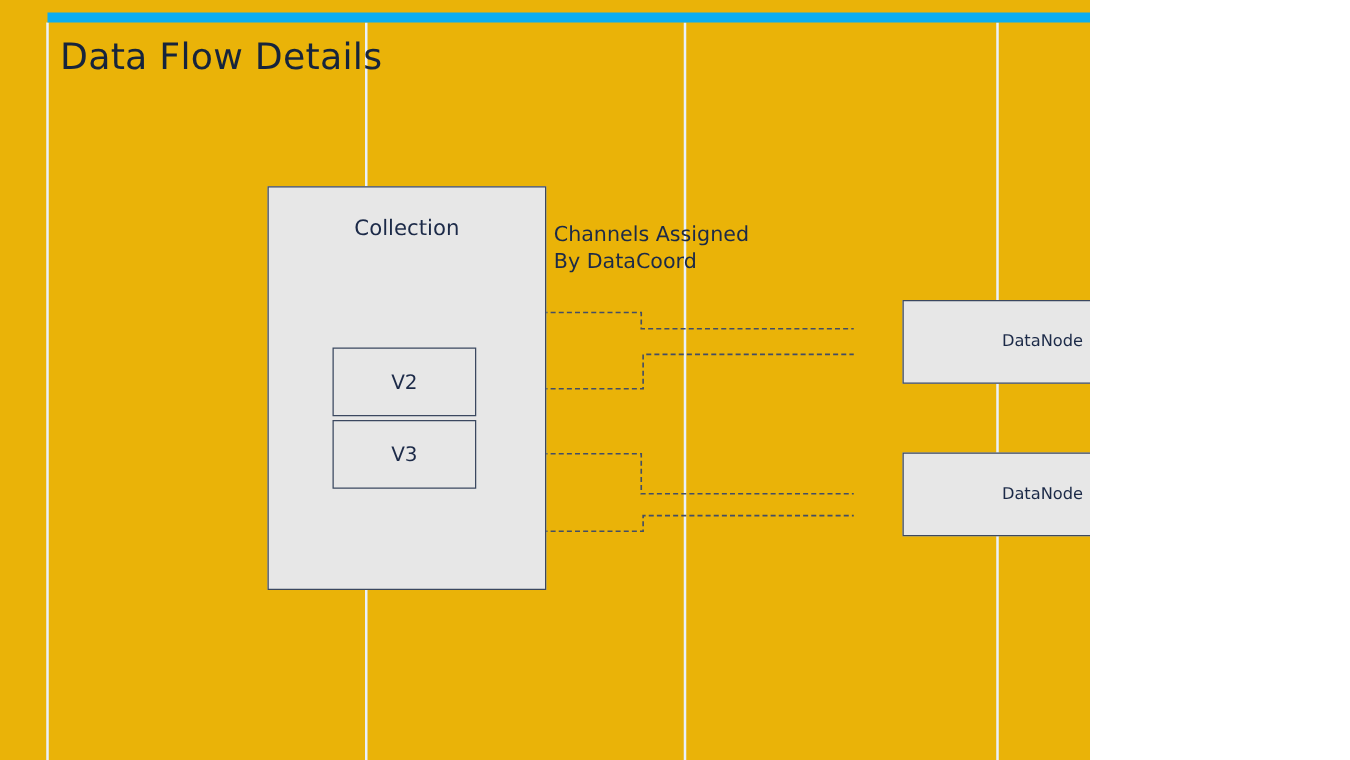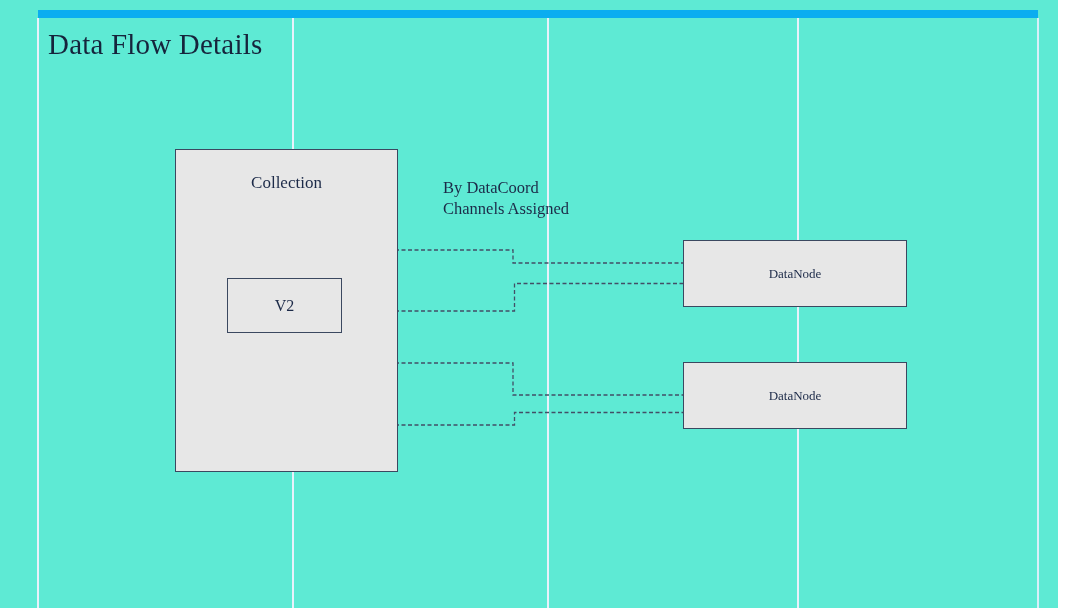--- a/index.html
+++ b/index.html
@@ -3,26 +3,25 @@
 <meta charset="utf-8">
 <style>
   html, body {
     margin: 0;
     padding: 0;
     background: #ffffff;
     font-family: "DejaVu Sans", "Liberation Sans", sans-serif;
   }
   .stage {
     position: relative;
-    width: 1058px;
+    width: 872px;
     height: 608px;
-    background: #5eead4;
+    background: #eab308;
     overflow: hidden;
     color: #1c2a48;
-    font-family: Liberation Serif, serif;
   }
   
   .gridline {
     position: absolute;
     top: 18px;
     bottom: 0;
     width: 2px;
     background: #e9f1fb;
   }
   .gridline.g1 { left: 37px; }
@@ -47,20 +46,21 @@
     font-weight: 500;
     letter-spacing: 0.2px;
     color: #16243c;
   }
 
   .node {
     position: absolute;
     background: #e7e7e7;
     border: 1.5px solid #3b4860;
     box-sizing: border-box;
+    margin-left: 39px;
   }
   .collection-box {
     left: 175px;
     top: 149px;
     width: 223px;
     height: 323px;
   }
   .collection-label {
     position: absolute;
     top: 23px;
@@ -142,23 +142,24 @@
   <svg class="connector-layer" viewBox="0 0 1080 608">
     <path class="connector" d="M343 250 H513 V263 H683"></path>
     <path class="connector" d="M343 311 H514.5 V283.5 H683"></path>
     <path class="connector" d="M343 363 H513 V395 H683"></path>
     <path class="connector" d="M343 425 H514.5 V412.5 H683"></path>
   </svg>
 
   <div class="node collection-box">
     <div class="collection-label">Collection</div>
     <div class="vchannel v2">V2</div>
+    <div class="vchannel v3">V3</div>
   </div>
 
   <div class="annotation">
+    <div>Channels Assigned</div>
     <div>By DataCoord</div>
-    <div>Channels Assigned</div>
   </div>
 
   <div class="node datanode datanode1">DataNode</div>
   <div class="node datanode datanode2">DataNode</div>
 
 </div>
 
 </body></html>

